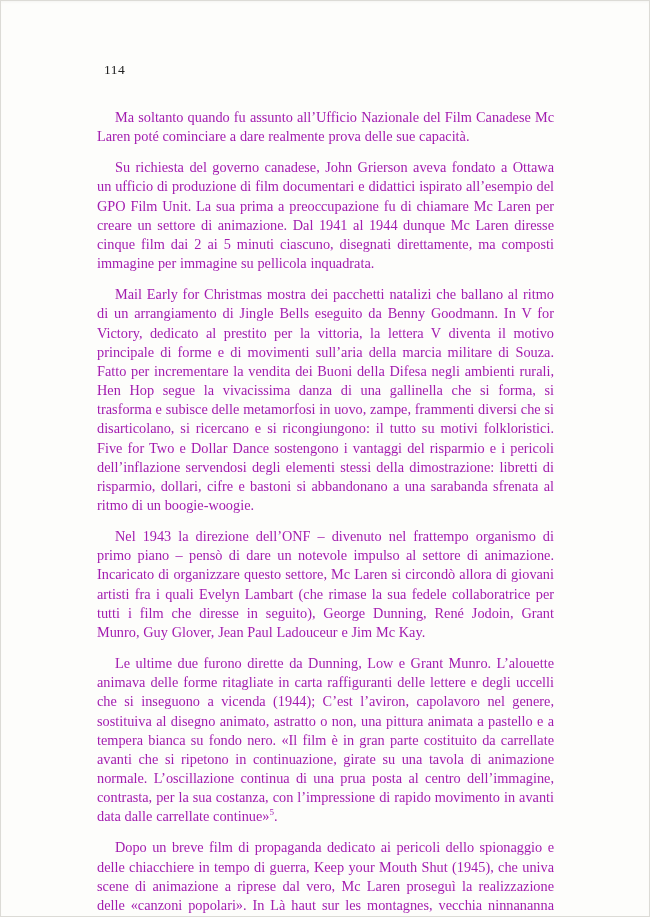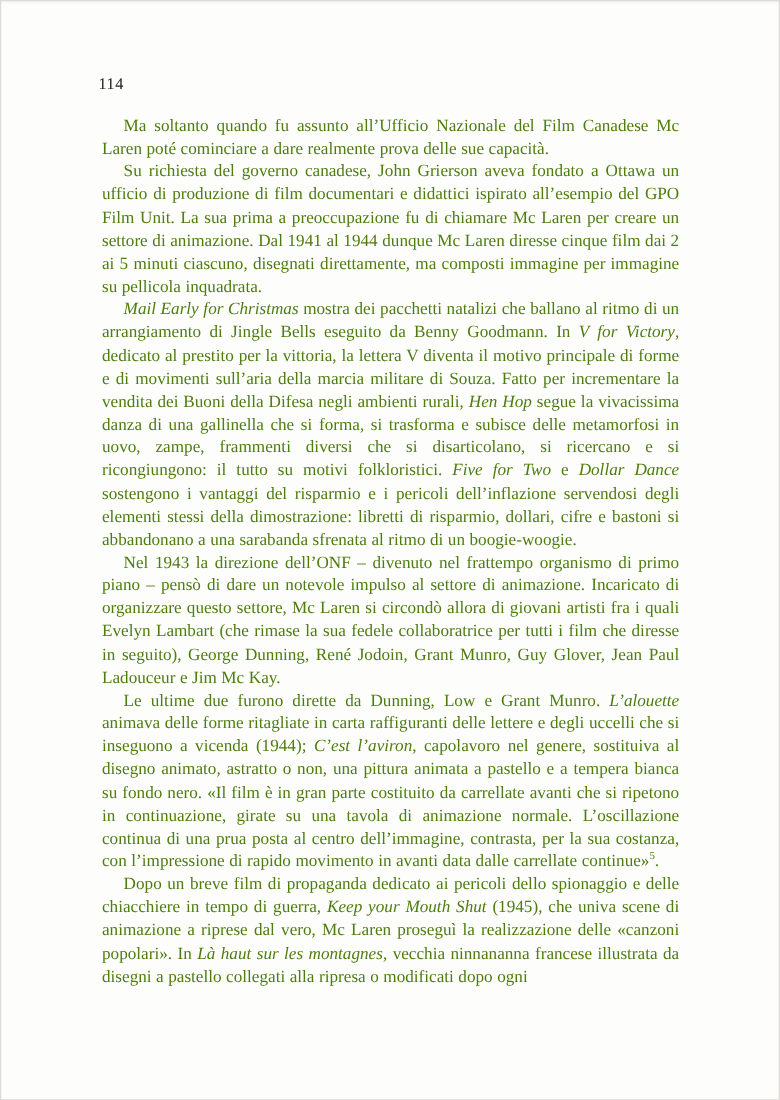--- a/index.html
+++ b/index.html
@@ -14,43 +14,42 @@
     margin: 0 auto;
     background: #fdfdfb;
     box-shadow: inset 0 0 0 1px #dcdbd6, inset 0 2px 3px rgba(0,0,0,0.04);
     overflow: hidden;
     font-family: "Liberation Serif", "DejaVu Serif", serif;
     color: #1c1c1c;
   }
   .page-number {
     position: absolute;
     top: 62px;
-    left: 82px;
+    left: 104px;
     font-size: 13.5px;
     letter-spacing: 0.5px;
     color: #222;
   }
   .text-block {
     position: absolute;
     top: 96px;
     left: 85px;
     width: 481px;
   }
   p.para {
-    margin: 0;
+    margin: 12px;
     padding: 0;
     font-size: 14.3px;
     line-height: 19.15px;
     text-align: justify;
     text-indent: 18px;
-    color: #4d7c0f;
+    color: #a21caf;
     word-spacing: 0.2px;
   }
   p.para .it {
-    font-style: italic;
   }
   p.para sup {
     font-size: 9px;
     line-height: 0;
     vertical-align: super;
   }
 </style>
 </head>
 <body>
 

